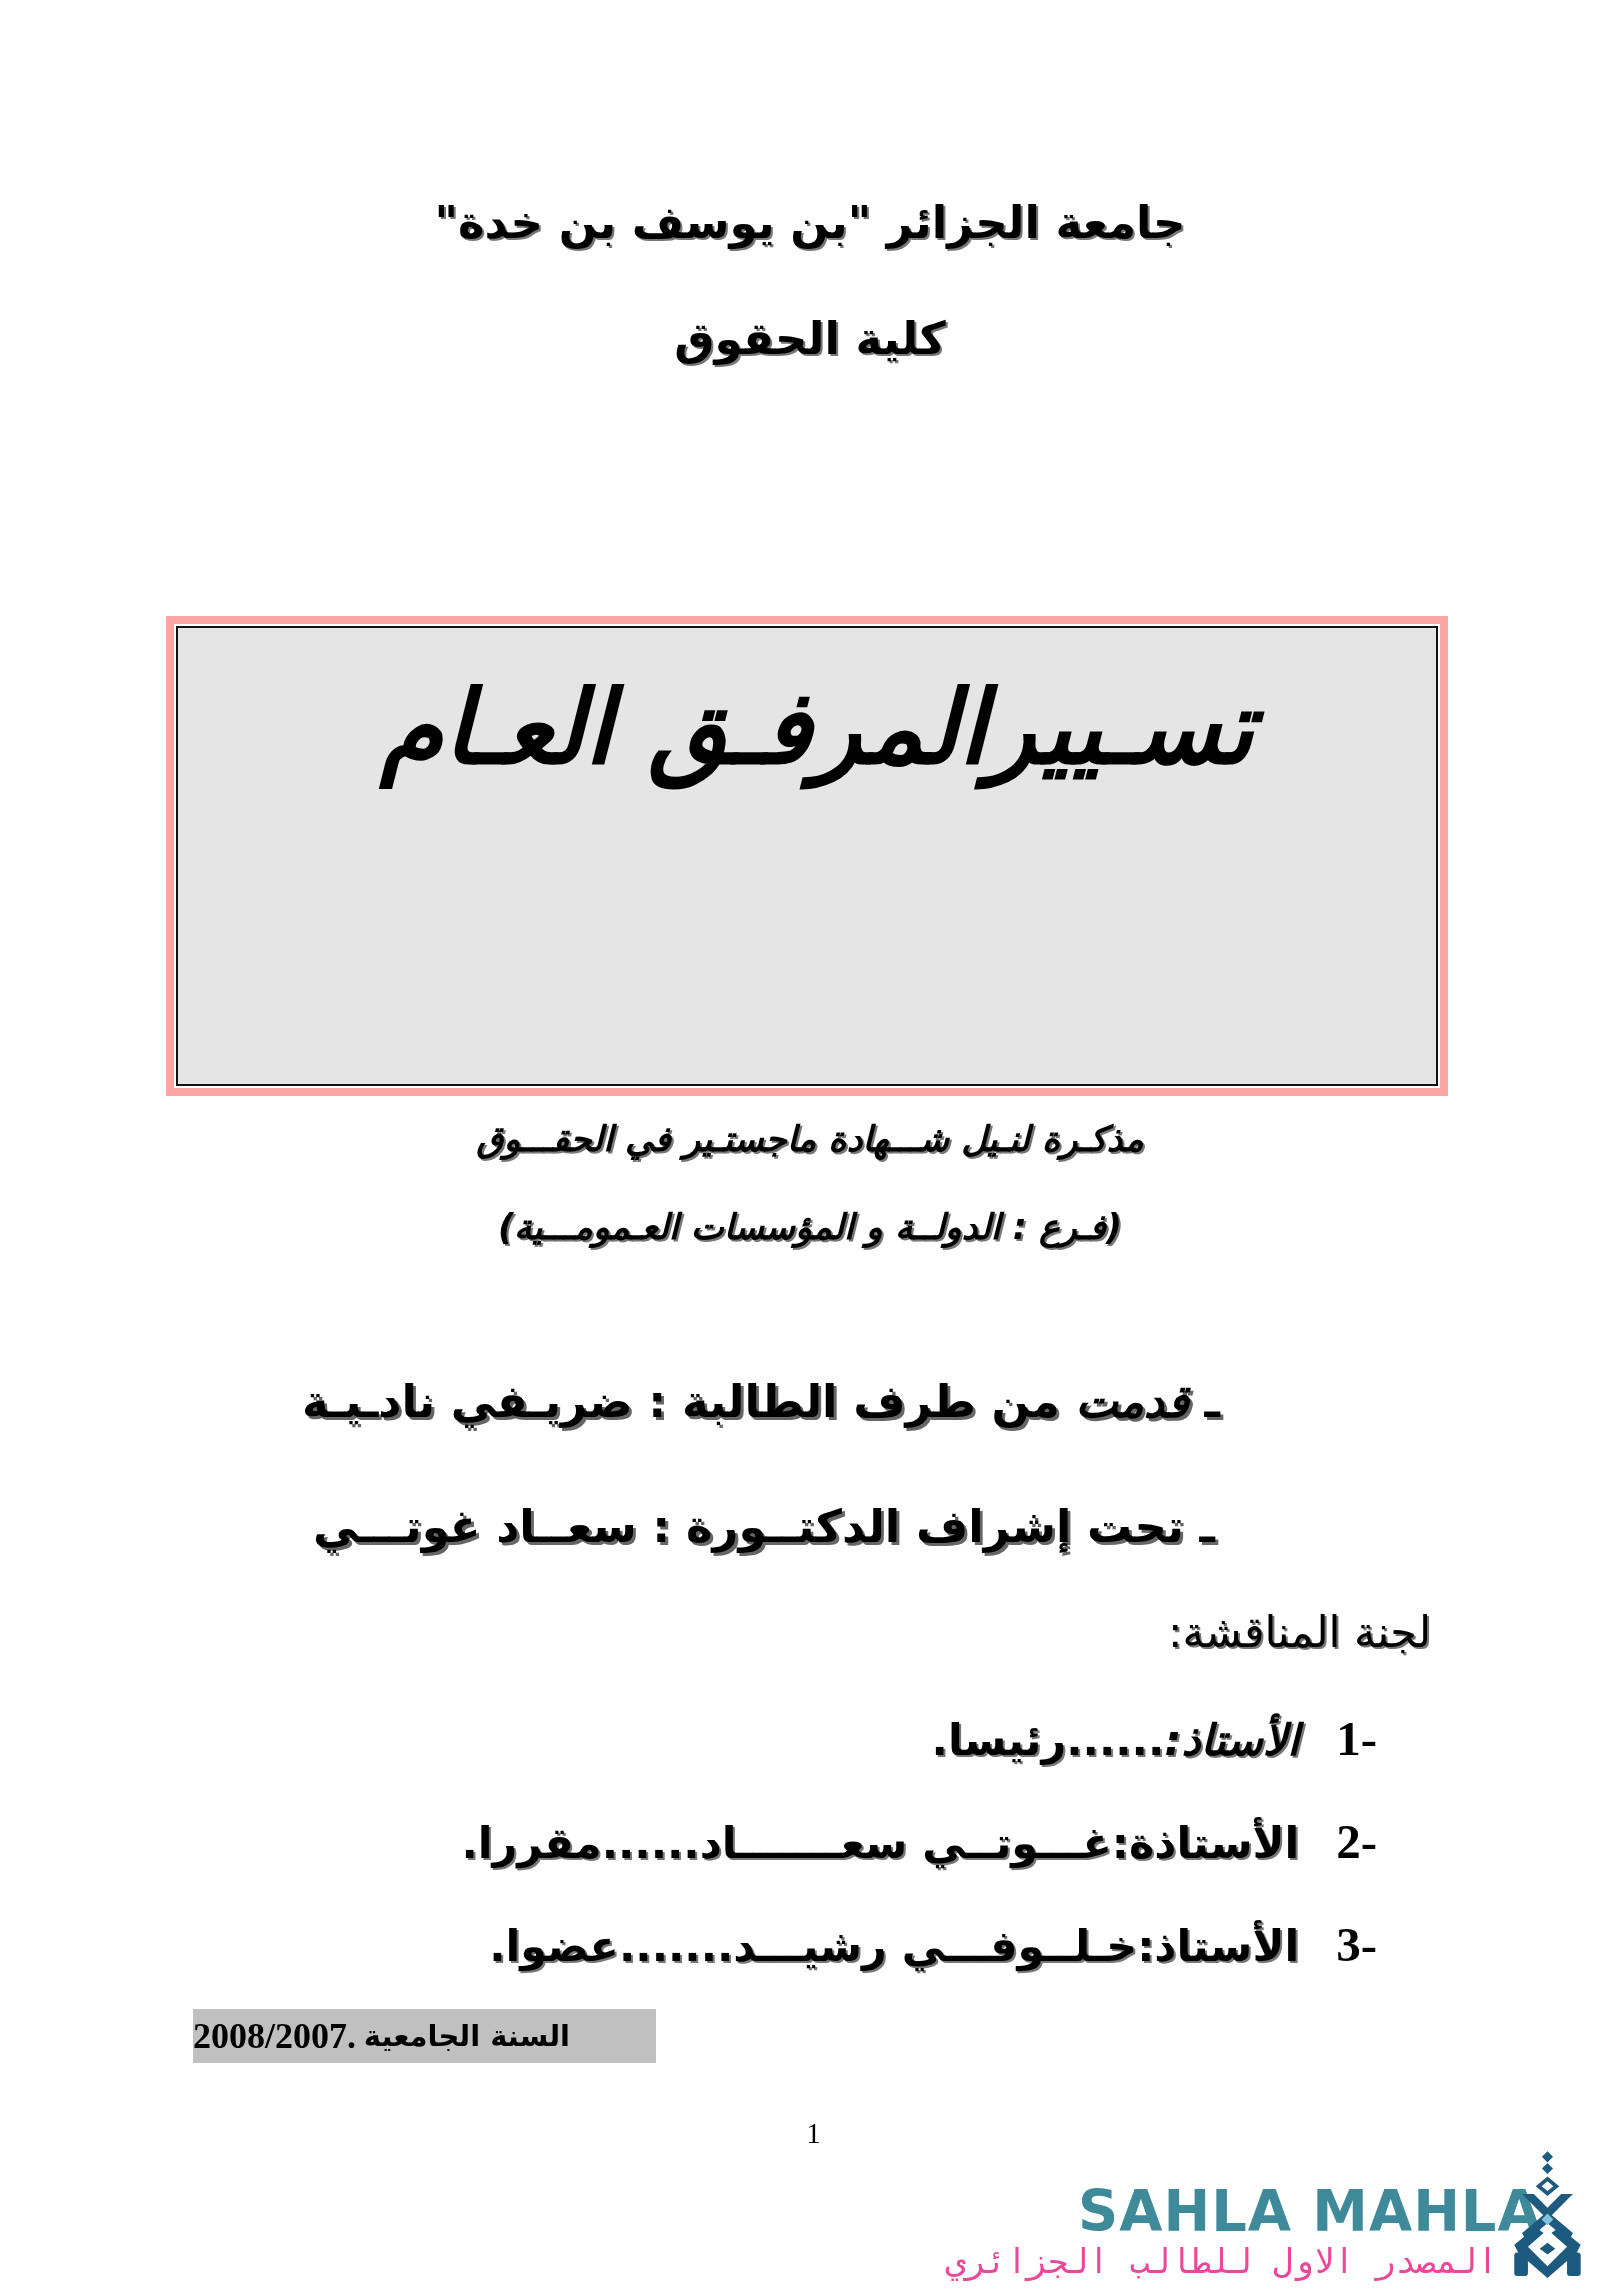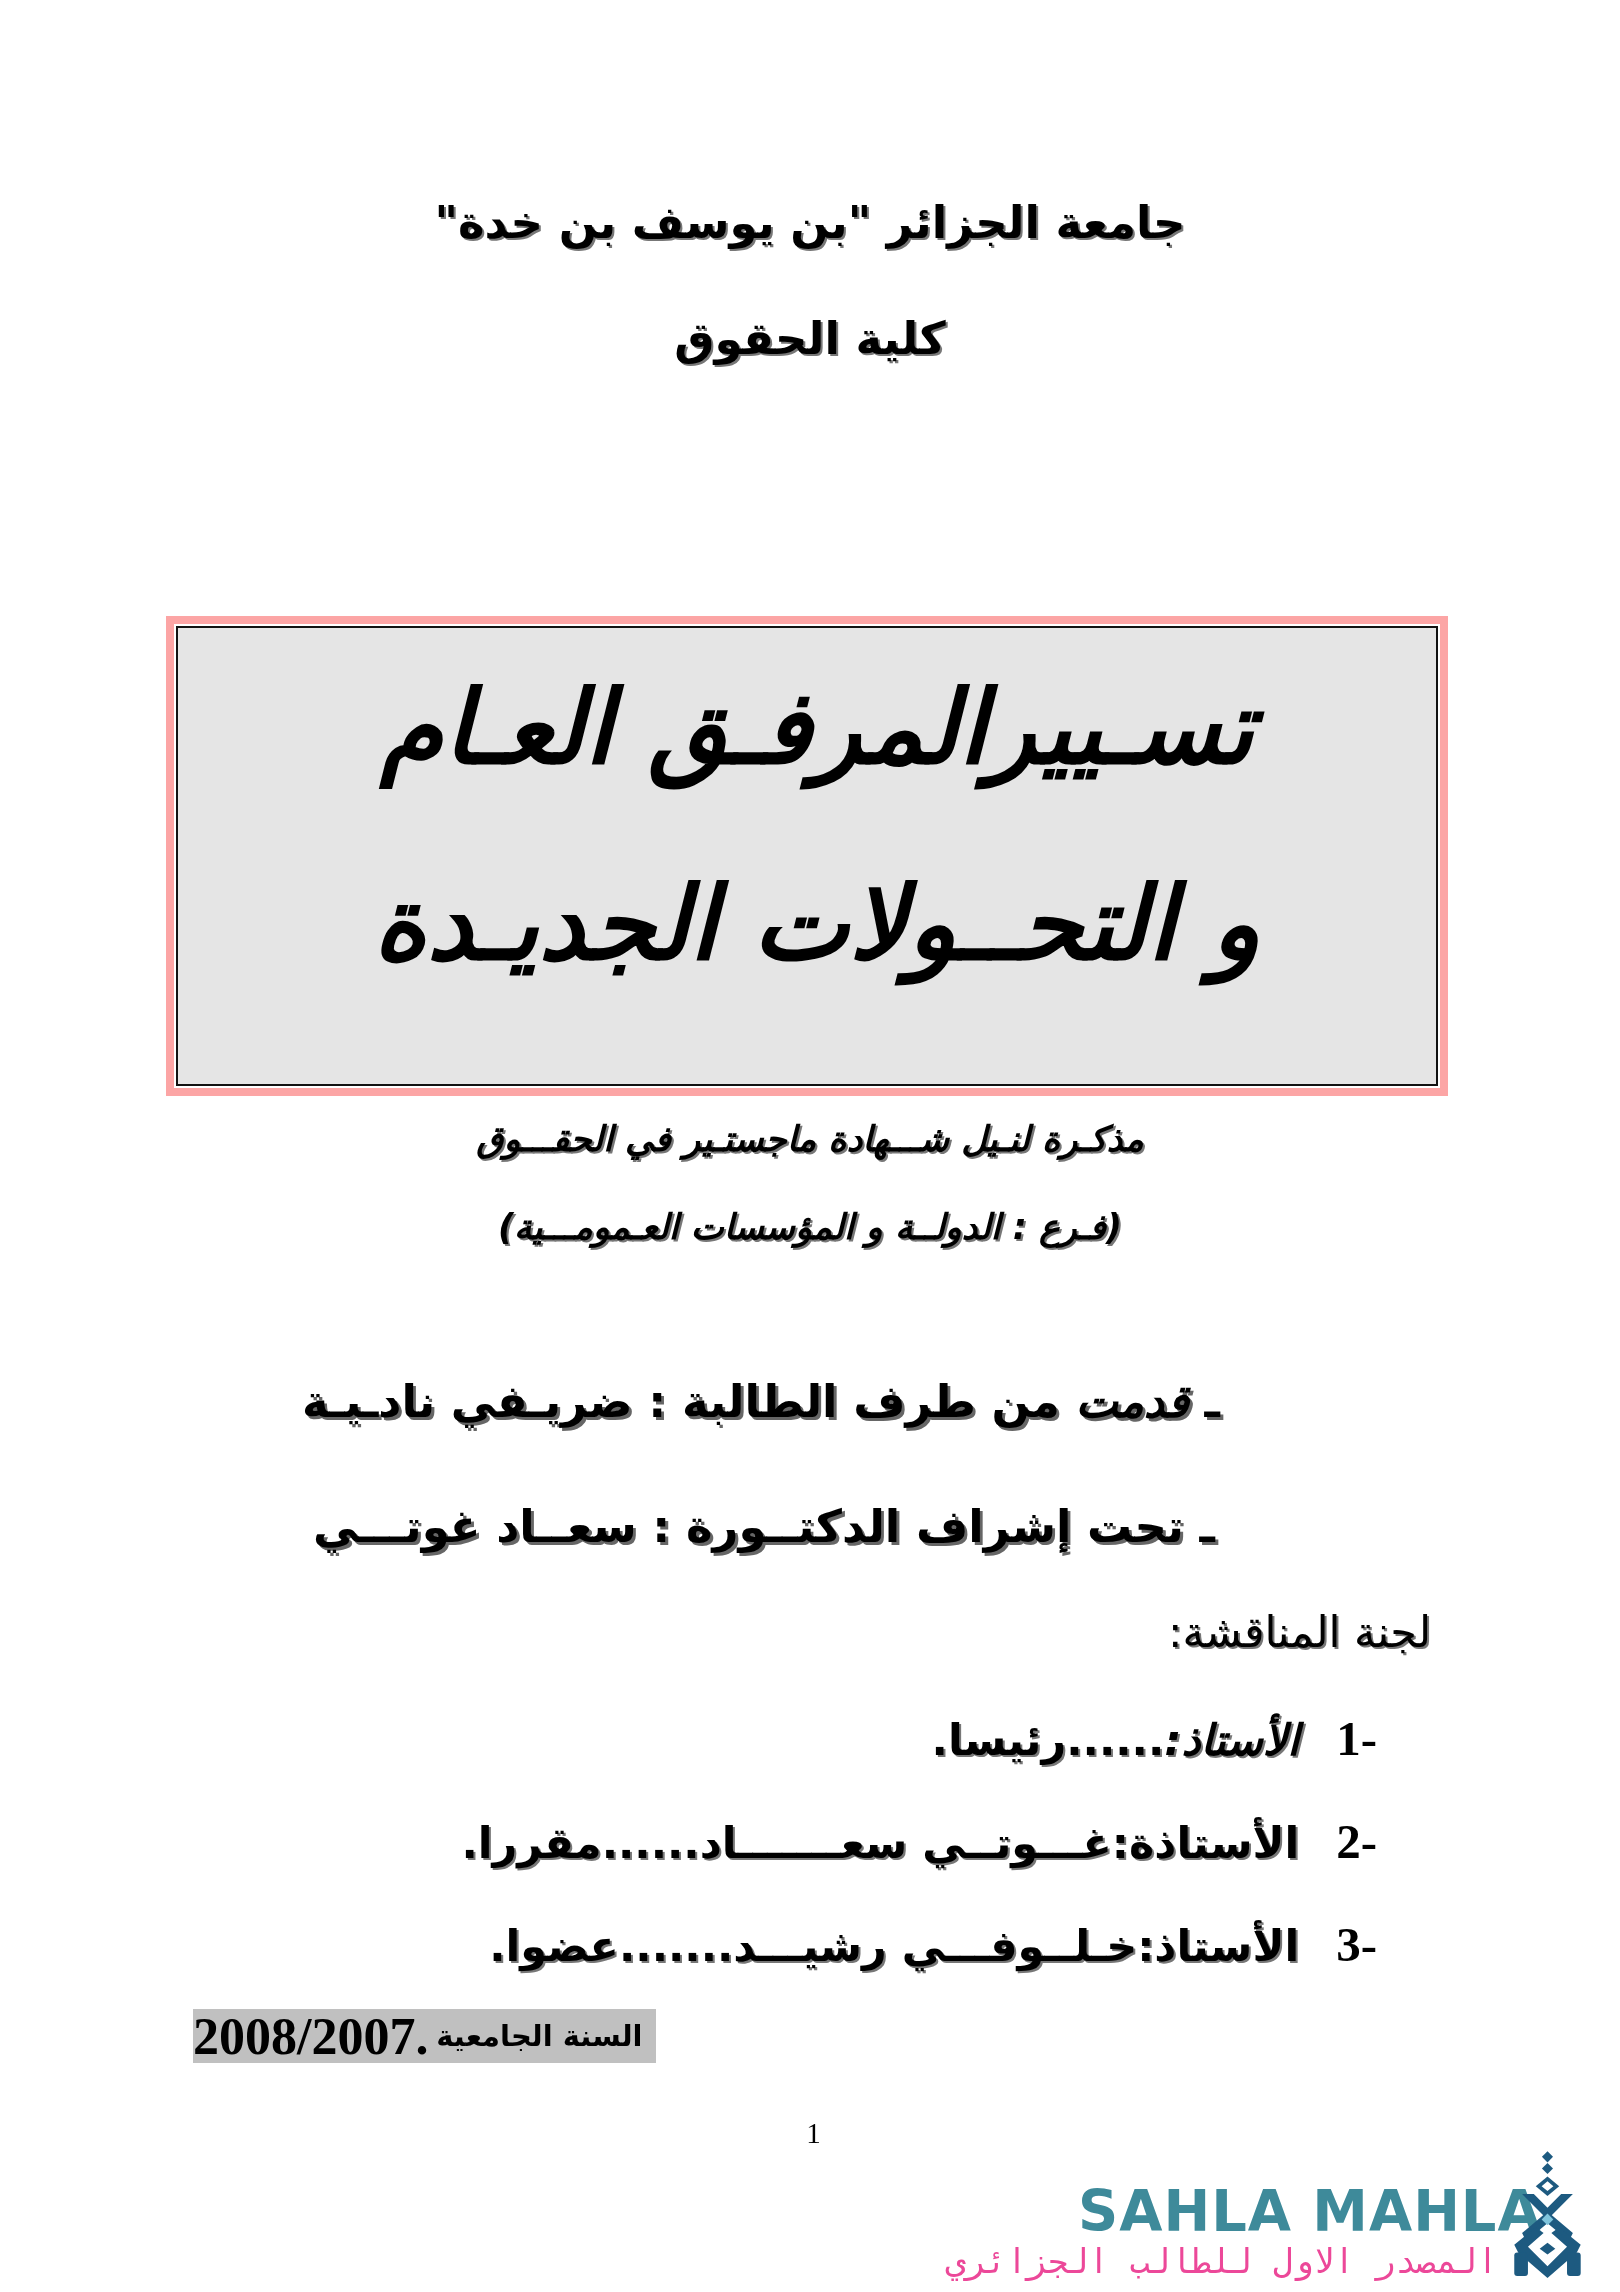--- a/index.html
+++ b/index.html
@@ -60,21 +60,21 @@
     #member-2 { top: 1813px; }
     #member-3 { top: 1916px; }
 
     
     #academic-year {
       left: 193px; top: 2009px; width: 463px; height: 54px;
       background: #c0c0c0; display: flex; align-items: center; justify-content: flex-end;
       padding-right: 5.9px; font-size: 29px; font-weight: bold; white-space: nowrap;
     }
     #academic-year .year {
-      font-family: "Liberation Serif", serif; font-size: 52px; font-weight: bold;
+      font-family: "Liberation Serif", serif; font-size: 36px; font-weight: bold;
       direction: ltr; margin-right: 7.8px;
     }
 
     
     #page-number {
       left: 799px; top: 2117px; width: 29px; text-align: center;
       font-family: "Liberation Serif", serif; font-size: 29px;
     }
 
     
@@ -95,21 +95,20 @@
 </head>
 <body>
 
 <div id="uni-name" class="abs center-line rtl shadow-sm">جامعة الجزائر  "بن يوسف بن خدة"</div>
 <div id="faculty-name" class="abs center-line rtl shadow-sm">كلية الحقوق</div>
 
 <div id="title-box" class="abs">
   <div class="gap">
     <div class="inner">
       <div id="title-line-1" class="title-line rtl">تسـييرالمرفـق العـام</div>
-      <div id="title-line-2" class="title-line rtl">و التحــولات الجديـدة</div>
     </div>
   </div>
 </div>
 
 <div id="subtitle-1" class="abs center-line rtl subtitle shadow-sm">مذكـرة  لنـيل شـــهادة ماجستـير في الحقـــوق</div>
 <div id="subtitle-2" class="abs center-line rtl subtitle shadow-sm">(فـرع : الدولــة و المؤسسات العـمومـــية)</div>
 
 <div id="student-line" class="abs rtl credit shadow">
   <span>ـ </span><span class="italic">قدمت</span><span> من طرف الطالبة : </span><span>ضريـفي نادـيـة</span>
 </div>

